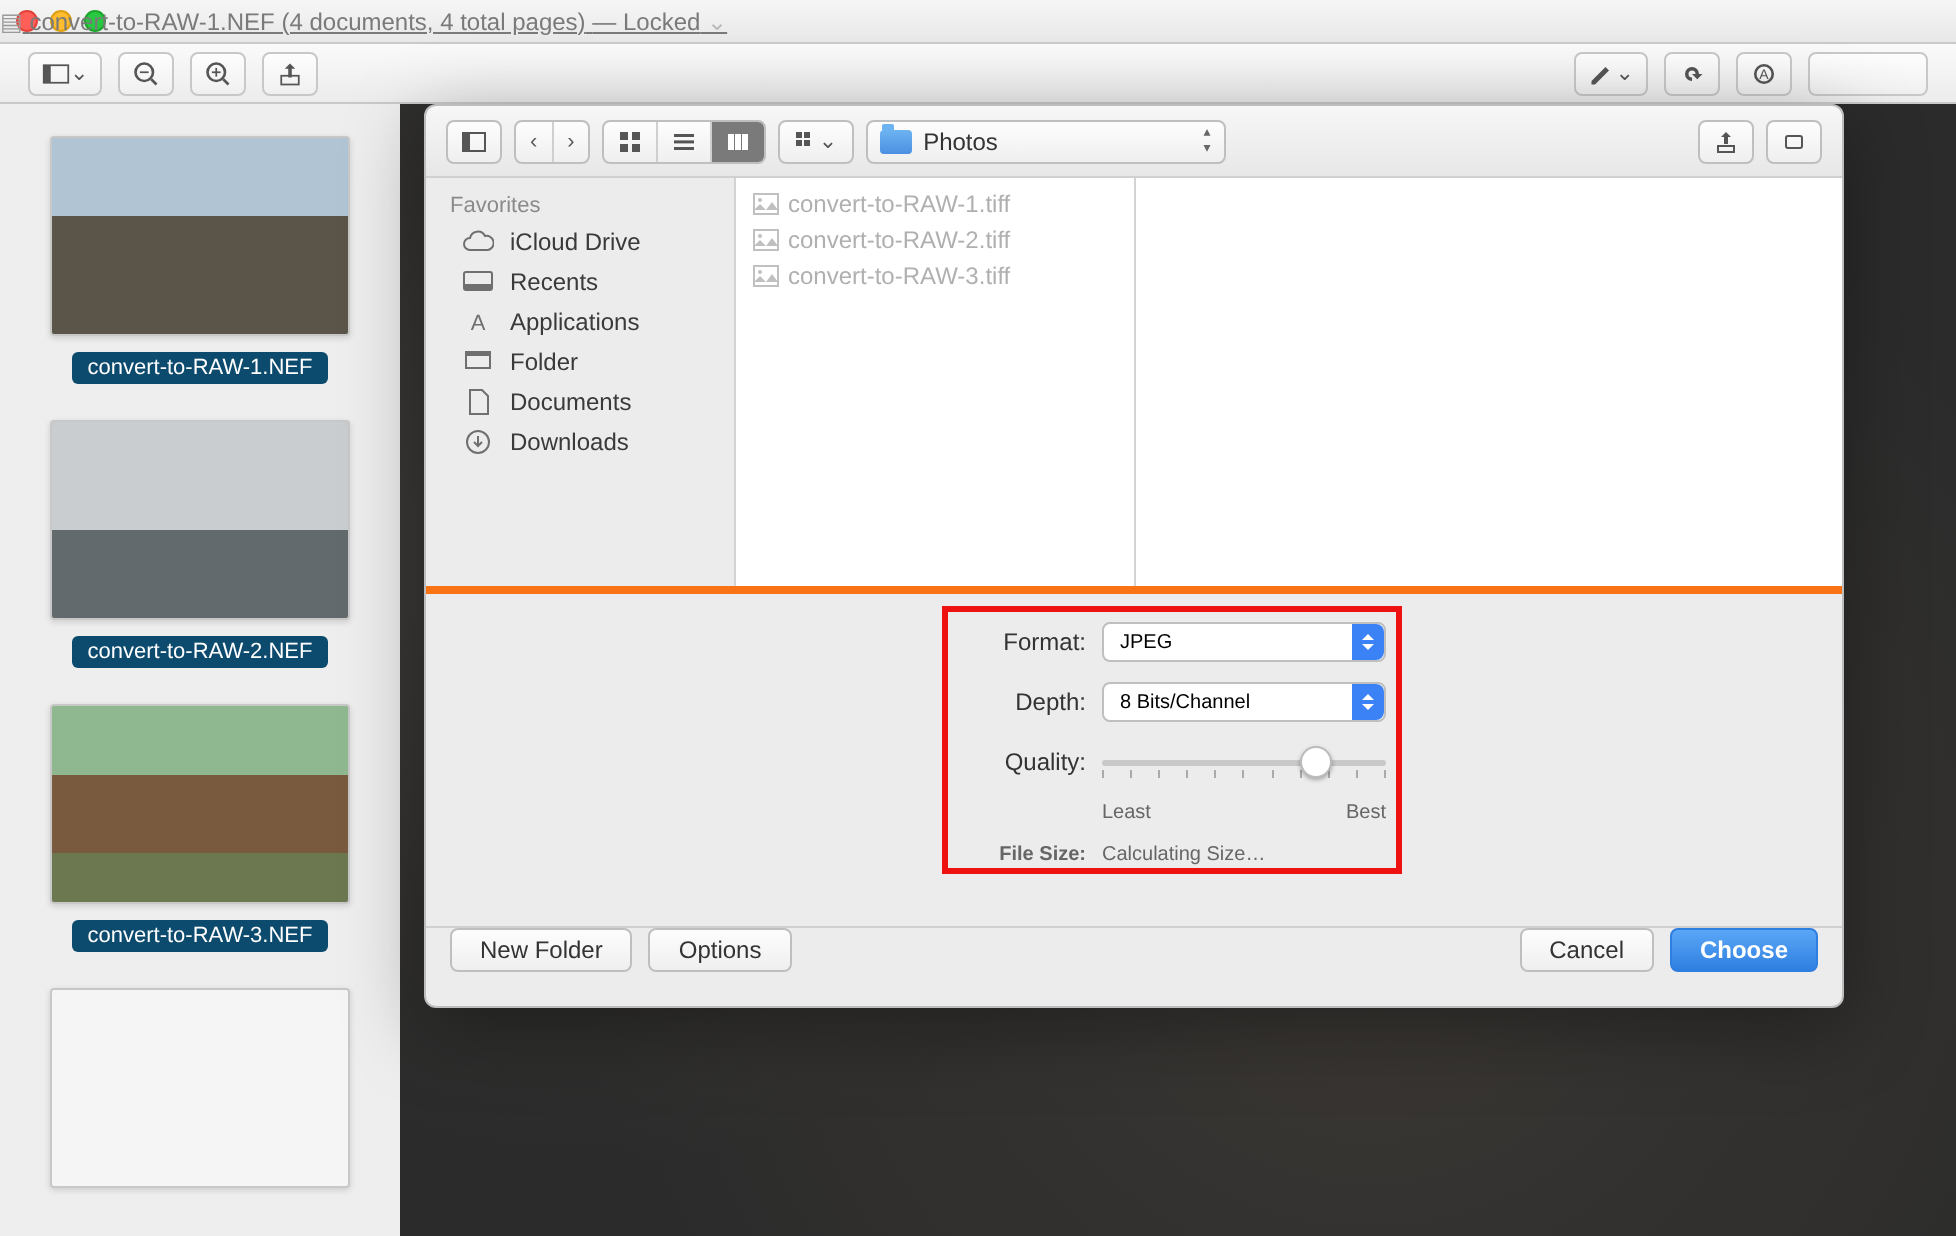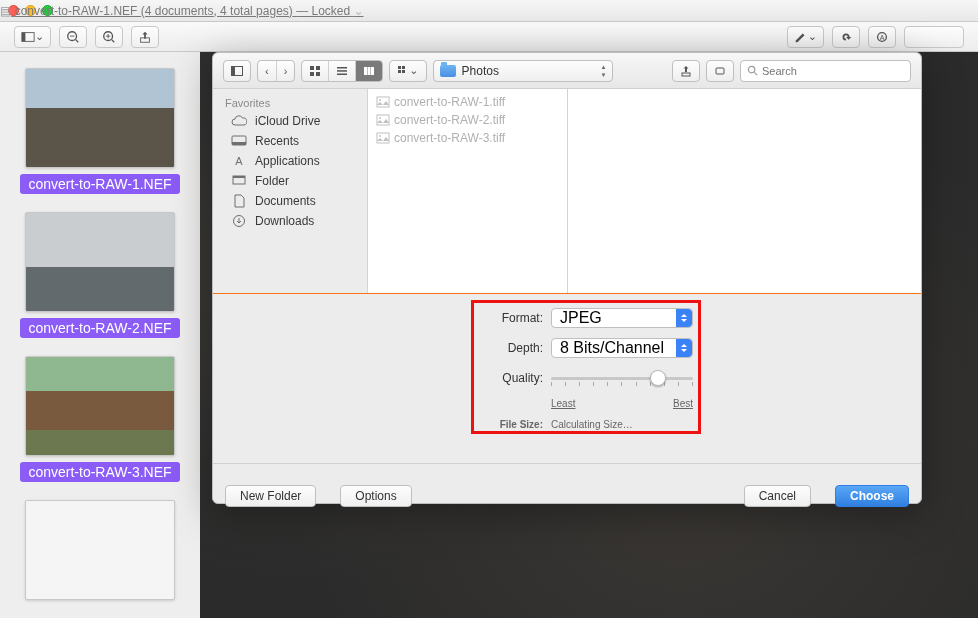--- a/index.html
+++ b/index.html
@@ -25,21 +25,21 @@
 .workspace{ position:absolute; top:52px; left:0; right:0; bottom:0; background: linear-gradient(135deg,#3a3530 0%,#2a2420 45%,#4a4238 100%); background-image: radial-gradient(circle at 30% 40%, rgba(120,110,95,.25), transparent 40%), radial-gradient(circle at 70% 70%, rgba(90,80,70,.35), transparent 50%); display:flex; }
 
 
 .thumbpanel{ width:200px; background: rgba(245,245,245,0.97); padding: 16px 0 0 0; overflow-y:auto; }
 .thumb{ margin: 0 auto 18px auto; width:160px; text-align:center; }
 .thumb .img{ width:150px; height:100px; margin:0 auto 6px; background:#888; border:1px solid #c8c8c8; box-shadow:0 1px 3px rgba(0,0,0,.15); border-radius:2px; }
 .thumb .img.i1{ background: linear-gradient(#b0c4d4 40%,#5a5548 40%); }
 .thumb .img.i2{ background: linear-gradient(#c9cdd0 55%,#636a6d 55%); }
 .thumb .img.i3{ background: linear-gradient(#8fb890 35%,#7a5a3e 35% 75%, #6b7850 75%); }
 .thumb .img.i4{ background: #f5f5f5; }
-.thumb .lbl{ display:inline-block; background:#8b5cf6; color:#fff; font-size:14px; padding:2px 8px; border-radius:3px; }
+.thumb .lbl{ display:inline-block; background:#0c4a6e; color:#fff; font-size:11px; padding:2px 8px; border-radius:3px; }
 
 
 .sheet{ position:absolute; left:212px; top:52px; width:710px; height:452px; background:#ececec; border:1px solid #bdbdbd; border-radius:6px; box-shadow:0 10px 40px rgba(0,0,0,.35); }
 .sheet-toolbar{ height:36px; display:flex; align-items:center; padding:0 10px; gap:6px; border-bottom:1px solid #d0d0d0; background:linear-gradient(#f7f7f7,#e7e7e7); border-radius:6px 6px 0 0; }
 .segbtn{ height:22px; border:1px solid #bfbfbf; background:linear-gradient(#fdfdfd,#efefef); border-radius:4px; display:flex; overflow:hidden; }
 .segbtn .cell{ padding:0 7px; display:flex; align-items:center; justify-content:center; border-right:1px solid #cfcfcf; font-size:11px; color:#555; }
 .segbtn .cell:last-child{border-right:none;}
 .segbtn .cell.active{ background:#7a7a7a; color:#fff; }
 .segbtn .cell svg{width:12px;height:12px;fill:currentColor;}
 .pathbtn{ height:22px; border:1px solid #bfbfbf; background:linear-gradient(#fdfdfd,#efefef); border-radius:4px; display:flex; align-items:center; padding:0 18px 0 6px; gap:6px; font-size:12px; color:#333; position:relative; min-width:180px; }
@@ -56,40 +56,40 @@
 .sidebar .sec{ color:#8a8a8a; font-size:11px; padding:2px 12px 2px 12px; font-weight:500; }
 .sidebar .item{ padding:3px 12px 3px 18px; display:flex; align-items:center; gap:8px; color:#3a3a3a; cursor:default; }
 .sidebar .item svg{width:16px;height:14px;fill:#6f6f6f;}
 
 .filecol{ width:200px; border-right:1px solid #d3d3d3; background:#fff; font-size:12px; padding-top:4px; }
 .filerow{ display:flex; align-items:center; gap:4px; padding:2px 8px; color:#b0b0b0; }
 .filerow svg{width:14px;height:12px;fill:#c0c0c0;}
 .filecol2{ flex:1; background:#fff; }
 
 
-.optsection{ height:170px; position:relative; border-top:1px solid #f97316;padding-left:10px; }
+.optsection{ height:170px; position:relative; border-top:4px solid #f97316;padding-left:10px; }
 .redbox{ position:absolute; left:258px; top:6px; width:230px; height:134px; border:3px solid #e11; pointer-events:none; }
 .optgrid{ position:absolute; left:270px; top:14px; width:210px; font-size:12px; }
 .optrow{ display:flex; align-items:center; margin-bottom:10px; }
 .optrow .lab{ width:60px; text-align:right; margin-right:8px; color:#333; }
-.sel{ flex:1; height:20px; border:1px solid #bfbfbf; border-radius:4px; background:#fff; display:flex; align-items:center; padding:0 4px 0 8px; position:relative; font-size:16px; }
+.sel{ flex:1; height:20px; border:1px solid #bfbfbf; border-radius:4px; background:#fff; display:flex; align-items:center; padding:0 4px 0 8px; position:relative; font-size:10px; }
 .sel .stepper{ position:absolute; right:0; top:0; bottom:0; width:16px; background:#3b82f6; border-radius:0 4px 4px 0; display:flex; flex-direction:column; align-items:center; justify-content:center; }
 .sel .stepper::before{content:"";border:3px solid transparent;border-bottom-color:#fff;margin-bottom:1px;}
 .sel .stepper::after{content:"";border:3px solid transparent;border-top-color:#fff;margin-top:1px;}
 .slider{ flex:1; position:relative; height:20px; }
 .slider-track{ position:absolute; left:0; right:0; top:9px; height:3px; background:#c8c8c8; border-radius:2px; }
 .slider-thumb{ position:absolute; top:2px; width:16px; height:16px; background:#fff; border:1px solid #bbb; border-radius:50%; box-shadow:0 1px 2px rgba(0,0,0,.3); }
 .slider-ticks{ position:absolute; left:0; right:0; top:14px; display:flex; justify-content:space-between; }
 .slider-ticks span{ width:1px; height:4px; background:#aaa; }
 .qlabels{ display:flex; justify-content:space-between; font-size:10px; color:#666; margin-top:6px; }
 .fsrow{ display:flex; font-size:10px; color:#666; margin-top:10px; }
 .fsrow .lab{ width:60px; text-align:right; margin-right:8px;font-weight:bold; }
 
 
-.sheetfoot{ height:44px; border-top:1px solid #d0d0d0; display:flex; align-items:flex-end; padding:0 12px; gap:24px; }
+.sheetfoot{ height:44px; border-top:1px solid #d0d0d0; display:flex; align-items:flex-start; padding:0 12px; gap:8px; }
 .btn{ height:22px; padding:0 14px; border:1px solid #bfbfbf; border-radius:4px; background:linear-gradient(#fdfdfd,#efefef); font-size:12px; color:#333; display:inline-flex; align-items:center; }
 .btn.primary{ background:linear-gradient(#5aa7f7,#2f7fe0); color:#fff; border-color:#2f7fe0;font-weight:bold; }
 </style>
 </head>
 <body>
 
 <div class="titlebar">
   <div class="traffic">
     <span class="t-red"></span>
     <span class="t-yel"></span>
@@ -231,27 +231,20 @@
           </svg>
         </div>
       </div>
     <div class="segbtn">
         <div class="cell">
           <svg viewBox="0 0 12 12">
             <rect x="2" y="3" width="8" height="6" rx="1" fill="none" stroke="currentColor"></rect>
           </svg>
         </div>
       </div>
-    <div class="searchfield">
-      <svg viewBox="0 0 12 12">
-          <circle cx="5" cy="5" r="3.5" fill="none" stroke="#999" stroke-width="1.3"></circle>
-          <line x1="8" y1="8" x2="11" y2="11" stroke="#999" stroke-width="1.3"></line>
-        </svg>
-      <input placeholder="Search" style="">
-    </div>
   </div>
 
   <div class="sheet-body">
     <div class="sidebar">
       <div class="sec">Favorites</div>
       <div class="item">
           <svg viewBox="0 0 16 14">
             <path d="M4 11a3 3 0 010-6 4 4 0 017.5-1A3 3 0 0113 11z" fill="none" stroke="#6f6f6f"></path>
           </svg>
           <span>iCloud Drive</span>
@@ -349,21 +342,21 @@
               <span></span>
               <span></span>
               <span></span>
               <span></span>
               <span></span>
               <span></span>
             </div>
           <div class="slider-thumb" id="qthumb" style="left: calc(75% - 8px);"></div>
         </div>
       </div>
-      <div class="qlabels" style="margin-left:68px;text-decoration:underline;">
+      <div class="qlabels" style="margin-left:68px;">
         <span>Least</span>
         <span>Best</span>
       </div>
       <div class="fsrow">
         <div class="lab">File Size:</div>
         <div>Calculating Size…</div>
       </div>
     </div>
   </div>
 

